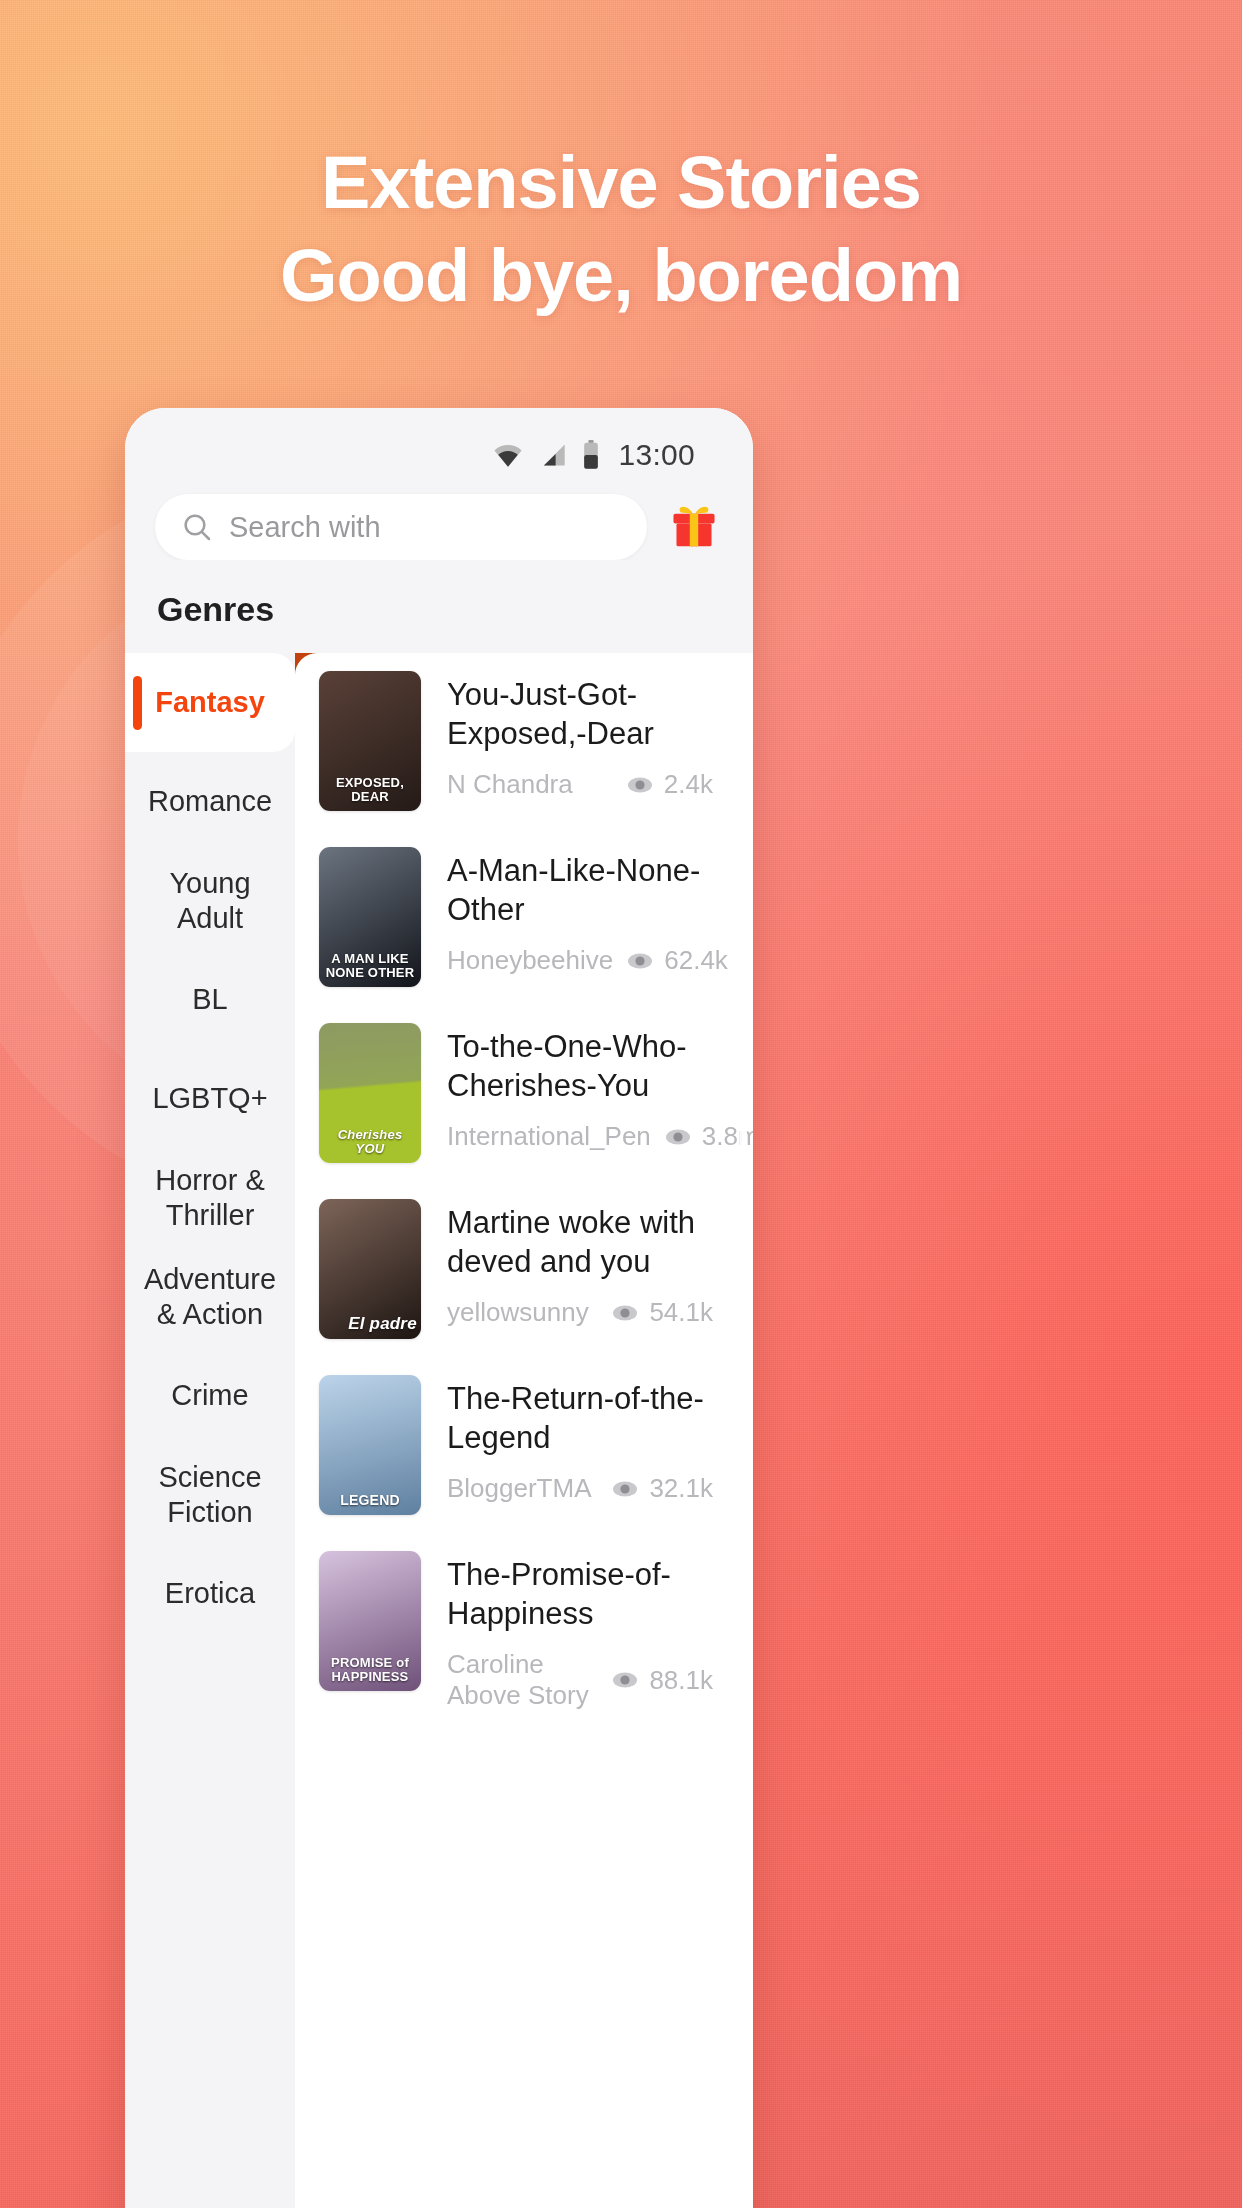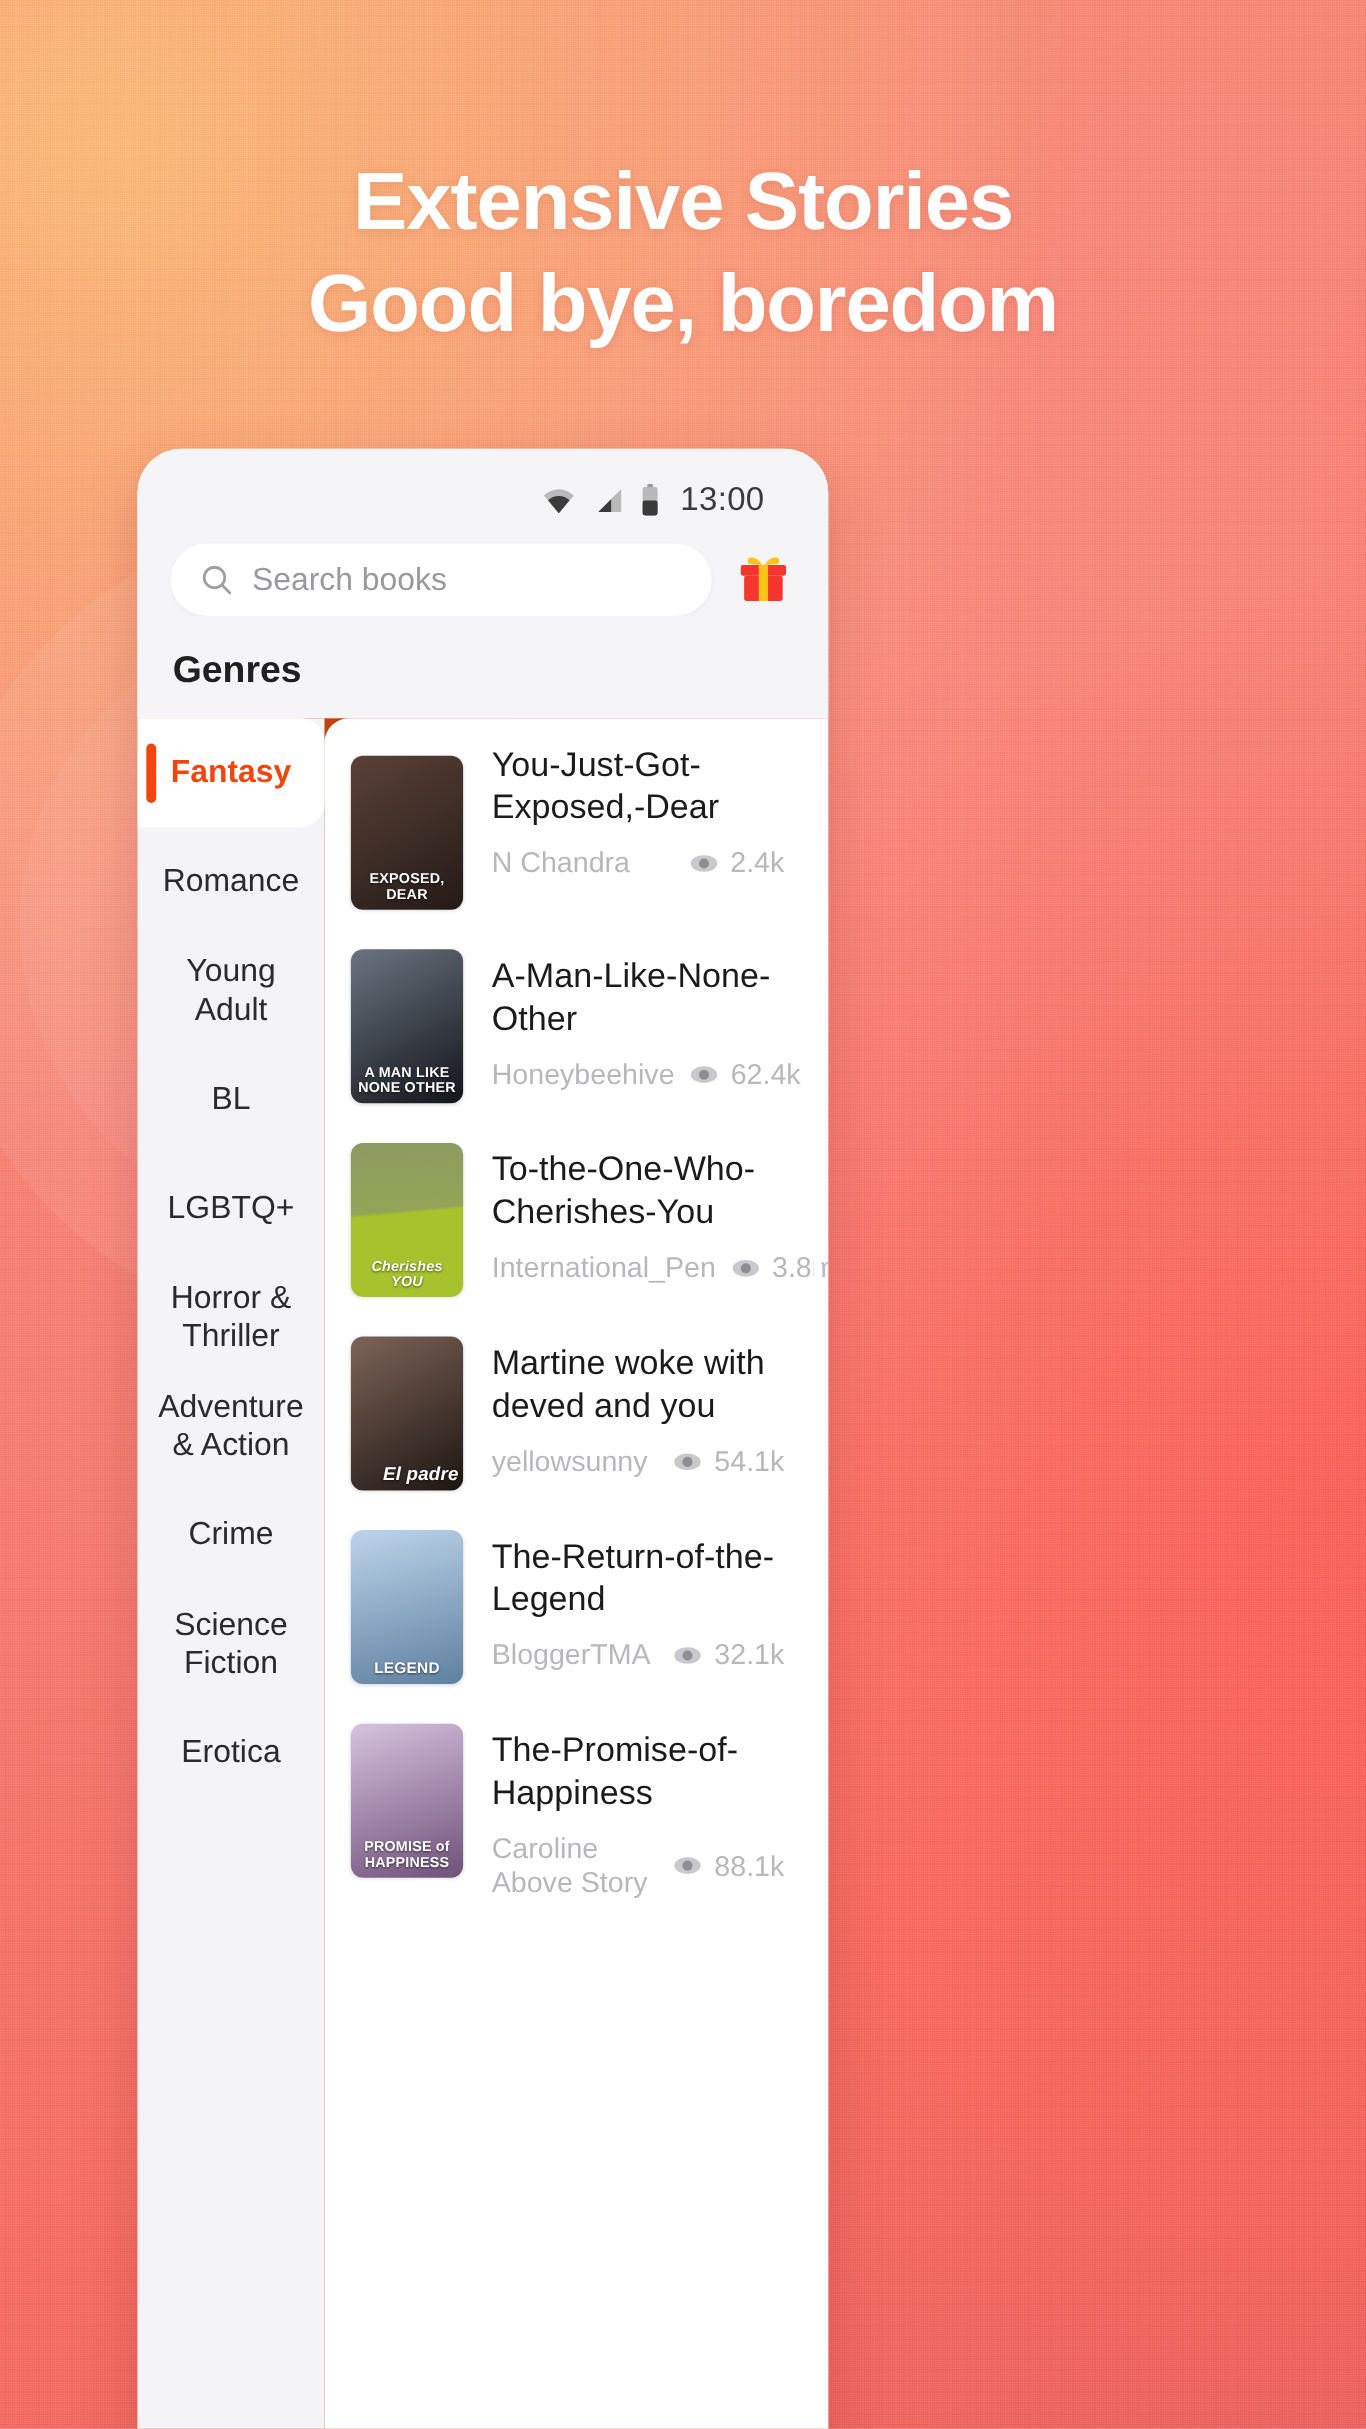--- a/index.html
+++ b/index.html
@@ -174,21 +174,21 @@
       </svg>
       <span class="sb-time">13:00</span>
     </div>
 
     <div class="searchrow">
       <div class="searchbox">
         <svg width="32" height="32" viewBox="0 0 24 24">
           <circle cx="10.5" cy="10.5" r="7" fill="none" stroke="#a0a0a4" stroke-width="1.9"></circle>
           <line x1="15.6" y1="15.6" x2="21" y2="21" stroke="#a0a0a4" stroke-width="1.9" stroke-linecap="round"></line>
         </svg>
-        <span class="search-ph">Search books</span>
+        <span class="search-ph">Search with</span>
       </div>
       <div class="gift">
         <svg width="58" height="58" viewBox="0 0 48 48">
           <path d="M13 12 C9 6, 19 5, 23 13 Z" fill="#FBC419"></path>
           <path d="M35 12 C39 6, 29 5, 25 13 Z" fill="#FBC419"></path>
           <rect x="7" y="13" width="34" height="8" rx="1.6" fill="#F5352E"></rect>
           <rect x="9.5" y="21" width="29" height="19" rx="1.6" fill="#F5352E"></rect>
           <rect x="20.5" y="13" width="7" height="27" fill="#FBC419"></rect>
         </svg>
       </div>
@@ -226,21 +226,21 @@
             <span>Science Fiction</span>
           </div>
         <div class="genre">
             <span>Erotica</span>
           </div>
       </div>
 
       <div class="list">
 
         <div class="book">
-          <div class="cover" style="background:linear-gradient(150deg,#5a4138,#241a17);margin-top:16px;">
+          <div class="cover" style="background:linear-gradient(150deg,#5a4138,#241a17);">
             <div class="cap">EXPOSED, DEAR</div>
           </div>
           <div class="meta">
             <div class="btitle">You-Just-Got-Exposed,-Dear</div>
             <div class="brow">
               <span class="bauthor">N Chandra</span>
               <span class="bviews">
                 <svg class="eye" viewBox="0 0 26 18">
                   <ellipse cx="13" cy="9" rx="12" ry="7.6" fill="#c9c9cd"></ellipse>
                   <circle cx="13" cy="9" r="4.6" fill="#8e8e93"></circle>

